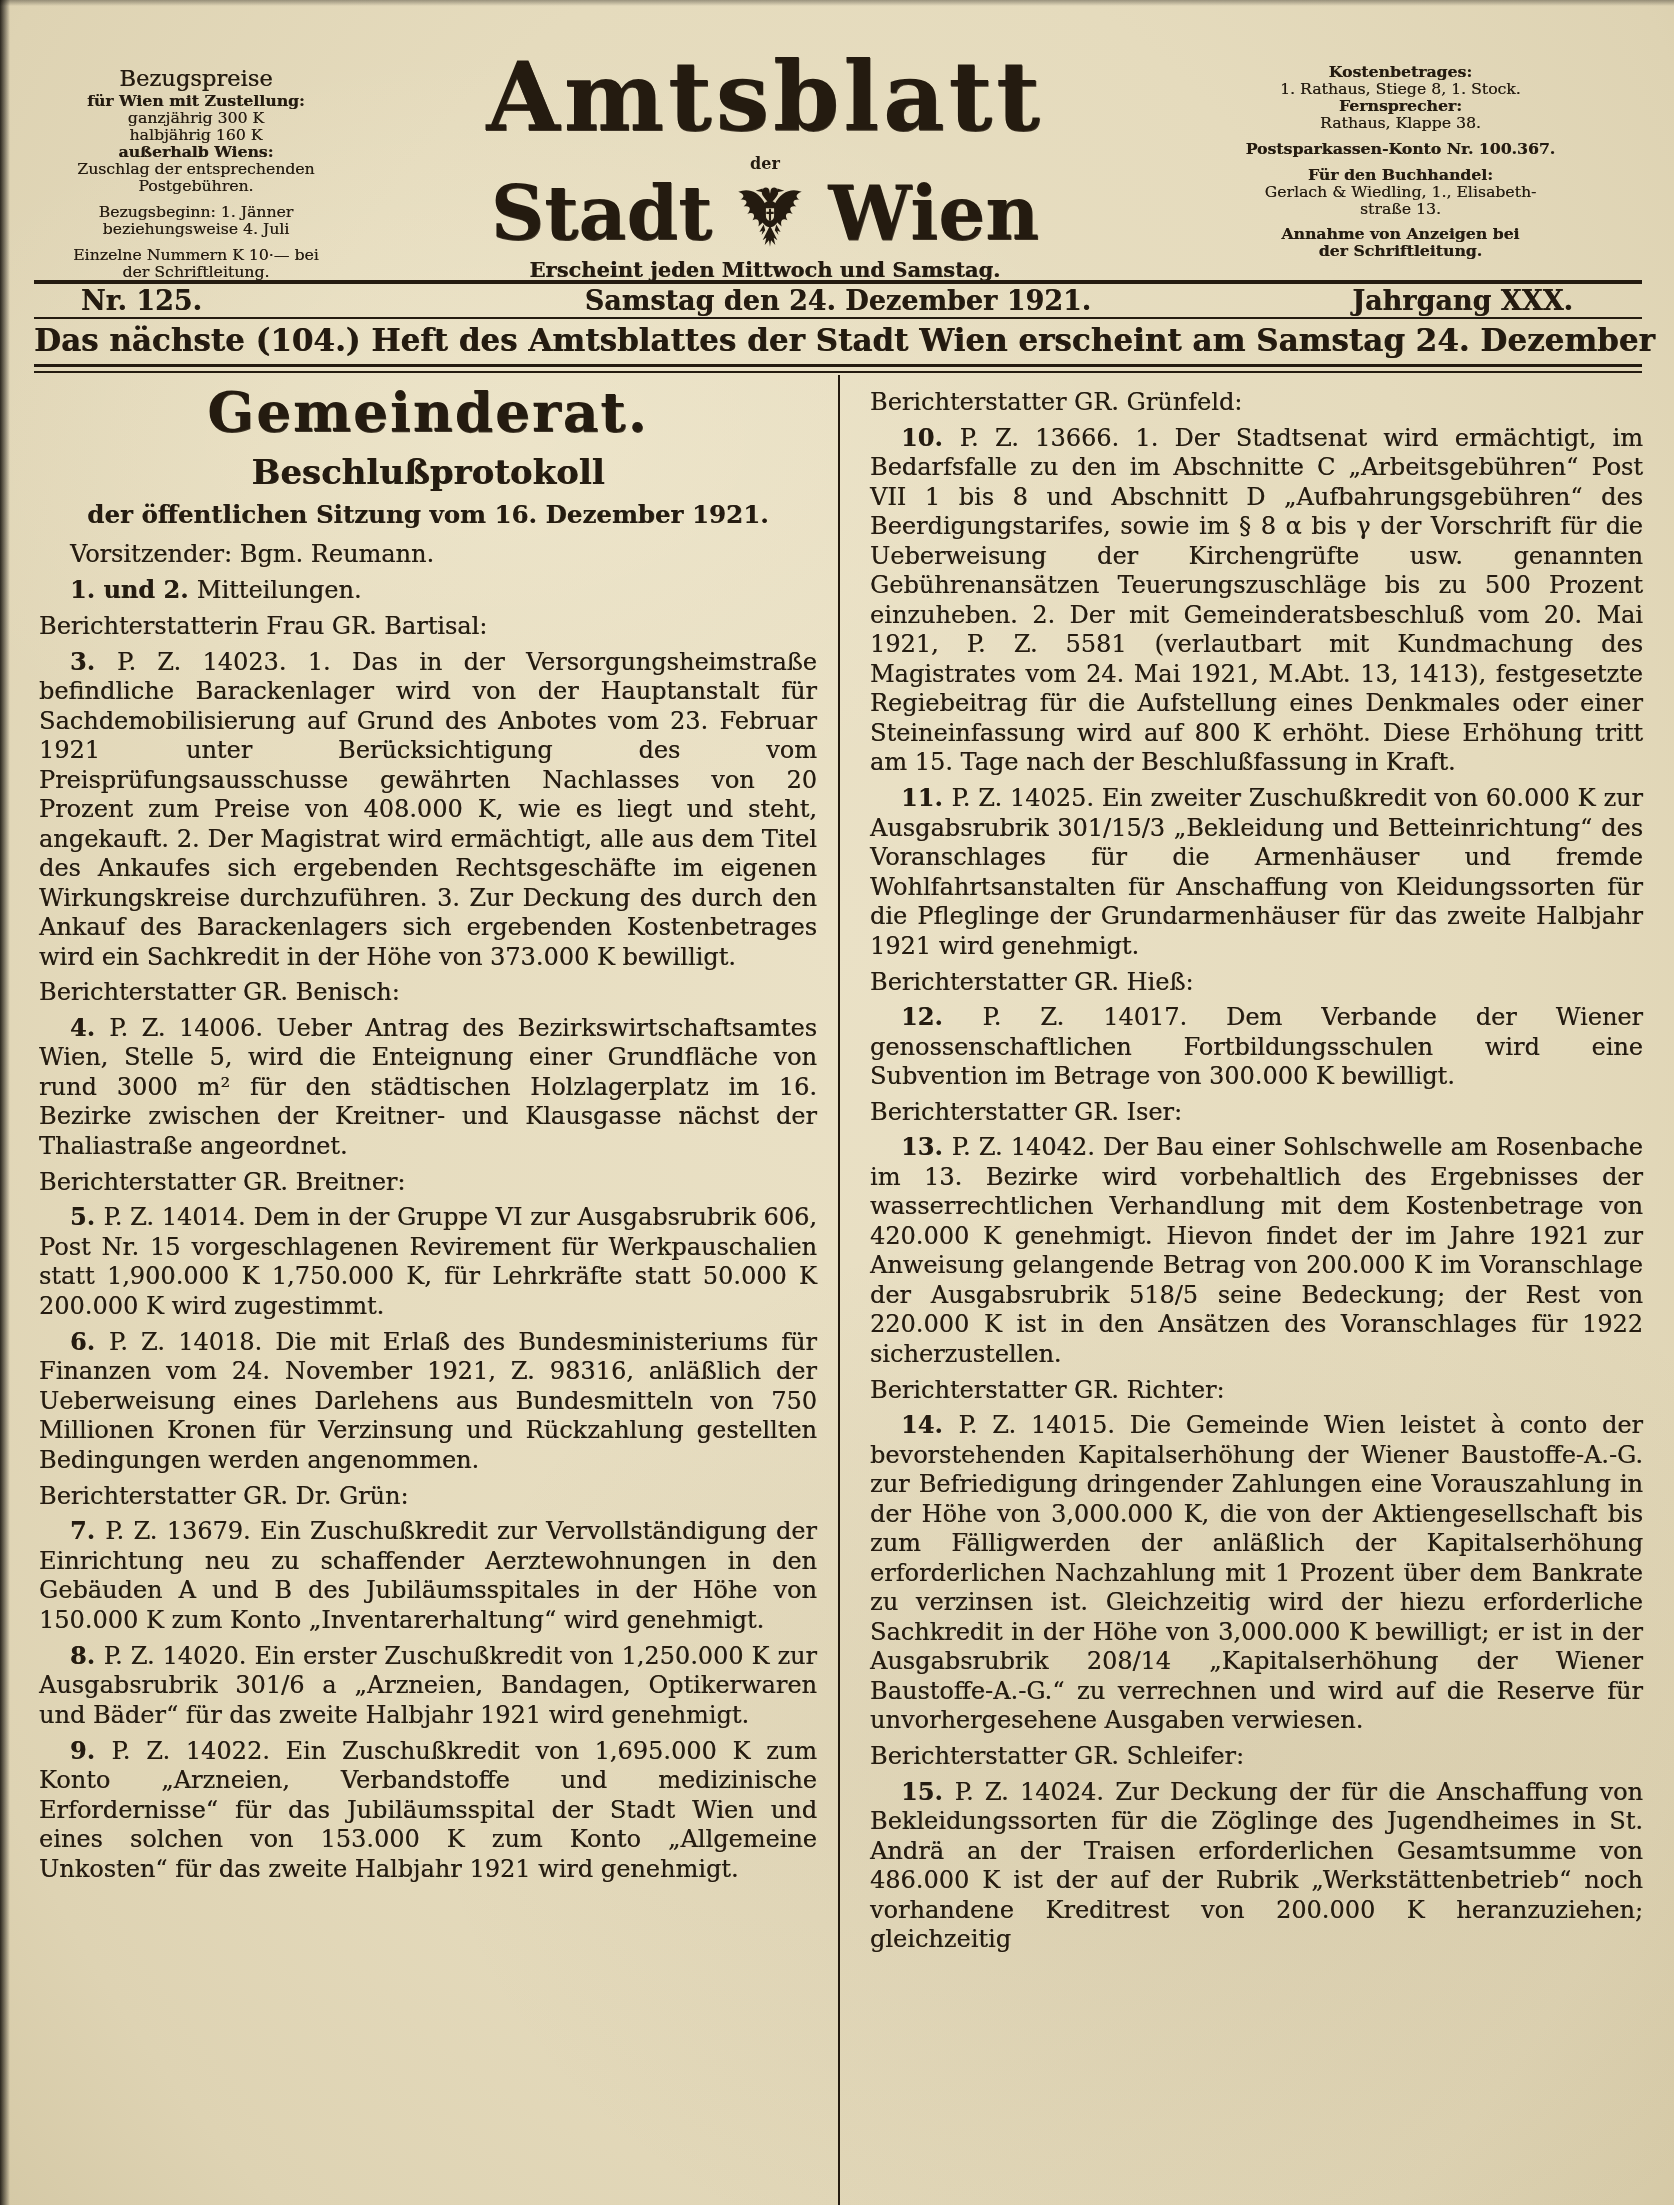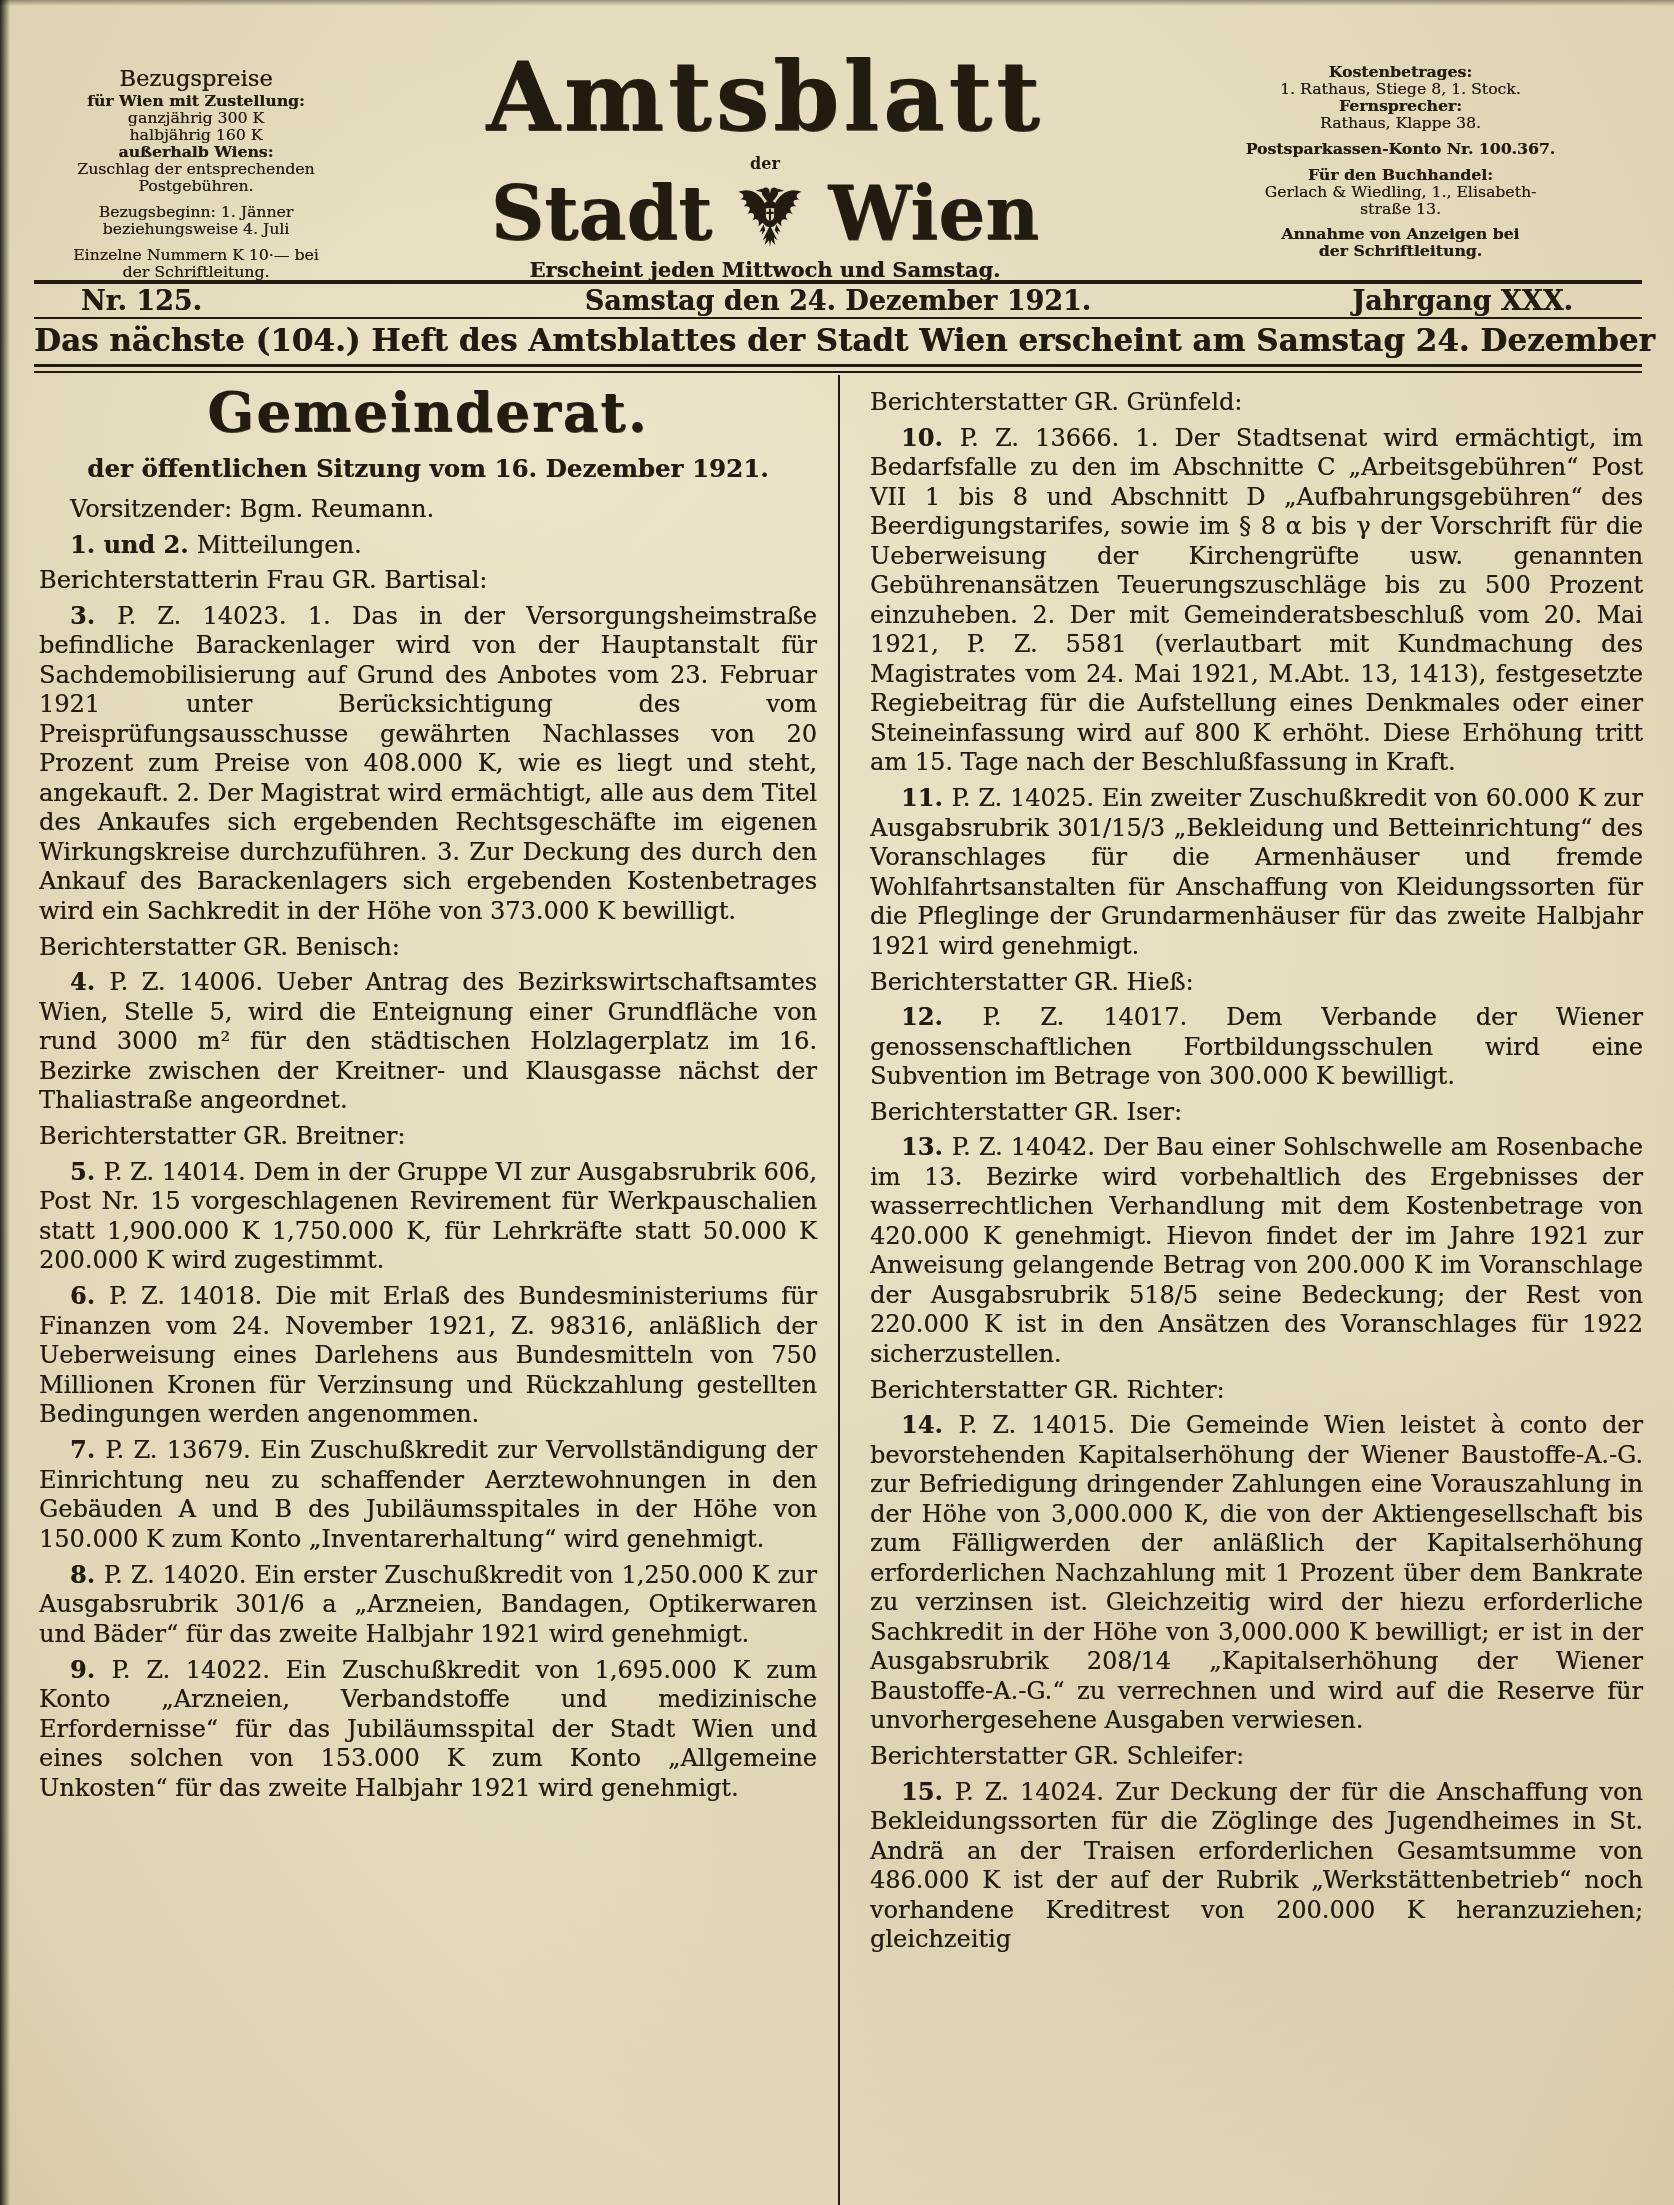--- a/index.html
+++ b/index.html
@@ -167,30 +167,32 @@
     <span class="dl-volume">Jahrgang XXX.</span>
   </div>
   <div class="rule rule-thin"></div>
   <div class="banner">Das nächste (104.) Heft des Amtsblattes der Stadt Wien erscheint am Samstag 24. Dezember</div>
   <div class="rule rule-b1"></div>
   <div class="rule rule-b2"></div>
 
   <div class="col-divider"></div>
   <div class="col col-left">
       <h1 class="art-title">Gemeinderat.</h1>
+      <h2 class="art-sub">Beschlußprotokoll</h2>
       <h3 class="art-sub2">der öffentlichen Sitzung vom 16. Dezember 1921.</h3>
       <p class="para">Vorsitzender: Bgm. Reumann.</p>
       <p class="para"><strong>1. und 2. </strong>Mitteilungen.</p>
       <p class="reporter">Berichterstatterin Frau GR. Bartisal:</p>
       <p class="item"><strong>3. </strong>P. Z. 14023. 1. Das in der Versorgungsheimstraße befindliche Barackenlager wird von der Hauptanstalt für Sachdemobilisierung auf Grund des Anbotes vom 23. Februar 1921 unter Berücksichtigung des vom Preisprüfungsausschusse gewährten Nachlasses von 20 Prozent zum Preise von 408.000 K, wie es liegt und steht, angekauft. 2. Der Magistrat wird ermächtigt, alle aus dem Titel des Ankaufes sich ergebenden Rechtsgeschäfte im eigenen Wirkungskreise durchzuführen. 3. Zur Deckung des durch den Ankauf des Barackenlagers sich ergebenden Kostenbetrages wird ein Sachkredit in der Höhe von 373.000 K bewilligt.</p>
       <p class="reporter">Berichterstatter GR. Benisch:</p>
       <p class="item"><strong>4. </strong>P. Z. 14006. Ueber Antrag des Bezirkswirtschaftsamtes Wien, Stelle 5, wird die Enteignung einer Grundfläche von rund 3000 m² für den städtischen Holzlagerplatz im 16. Bezirke zwischen der Kreitner- und Klausgasse nächst der Thaliastraße angeordnet.</p>
       <p class="reporter">Berichterstatter GR. Breitner:</p>
       <p class="item"><strong>5. </strong>P. Z. 14014. Dem in der Gruppe VI zur Ausgabsrubrik 606, Post Nr. 15 vorgeschlagenen Revirement für Werkpauschalien statt 1,900.000 K 1,750.000 K, für Lehrkräfte statt 50.000 K 200.000 K wird zugestimmt.</p>
       <p class="item"><strong>6. </strong>P. Z. 14018. Die mit Erlaß des Bundesministeriums für Finanzen vom 24. November 1921, Z. 98316, anläßlich der Ueberweisung eines Darlehens aus Bundesmitteln von 750 Millionen Kronen für Verzinsung und Rückzahlung gestellten Bedingungen werden angenommen.</p>
+      <p class="reporter">Berichterstatter GR. Dr. Grün:</p>
       <p class="item"><strong>7. </strong>P. Z. 13679. Ein Zuschußkredit zur Vervollständigung der Einrichtung neu zu schaffender Aerztewohnungen in den Gebäuden A und B des Jubiläumsspitales in der Höhe von 150.000 K zum Konto „Inventarerhaltung“ wird genehmigt.</p>
       <p class="item"><strong>8. </strong>P. Z. 14020. Ein erster Zuschußkredit von 1,250.000 K zur Ausgabsrubrik 301/6 a „Arzneien, Bandagen, Optikerwaren und Bäder“ für das zweite Halbjahr 1921 wird genehmigt.</p>
       <p class="item"><strong>9. </strong>P. Z. 14022. Ein Zuschußkredit von 1,695.000 K zum Konto „Arzneien, Verbandstoffe und medizinische Erfordernisse“ für das Jubiläumsspital der Stadt Wien und eines solchen von 153.000 K zum Konto „Allgemeine Unkosten“ für das zweite Halbjahr 1921 wird genehmigt.</p>
     </div>
   <div class="col col-right">
       <p class="reporter">Berichterstatter GR. Grünfeld:</p>
       <p class="item"><strong>10. </strong>P. Z. 13666. 1. Der Stadtsenat wird ermächtigt, im Bedarfsfalle zu den im Abschnitte C „Arbeitsgebühren“ Post VII 1 bis 8 und Abschnitt D „Aufbahrungsgebühren“ des Beerdigungstarifes, sowie im § 8 α bis γ der Vorschrift für die Ueberweisung der Kirchengrüfte usw. genannten Gebührenansätzen Teuerungszuschläge bis zu 500 Prozent einzuheben. 2. Der mit Gemeinderatsbeschluß vom 20. Mai 1921, P. Z. 5581 (verlautbart mit Kundmachung des Magistrates vom 24. Mai 1921, M.Abt. 13, 1413), festgesetzte Regiebeitrag für die Aufstellung eines Denkmales oder einer Steineinfassung wird auf 800 K erhöht. Diese Erhöhung tritt am 15. Tage nach der Beschlußfassung in Kraft.</p>
       <p class="item"><strong>11. </strong>P. Z. 14025. Ein zweiter Zuschußkredit von 60.000 K zur Ausgabsrubrik 301/15/3 „Bekleidung und Betteinrichtung“ des Voranschlages für die Armenhäuser und fremde Wohlfahrtsanstalten für Anschaffung von Kleidungssorten für die Pfleglinge der Grundarmenhäuser für das zweite Halbjahr 1921 wird genehmigt.</p>
       <p class="reporter">Berichterstatter GR. Hieß:</p>
       <p class="item"><strong>12. </strong>P. Z. 14017. Dem Verbande der Wiener genossenschaftlichen Fortbildungsschulen wird eine Subvention im Betrage von 300.000 K bewilligt.</p>

